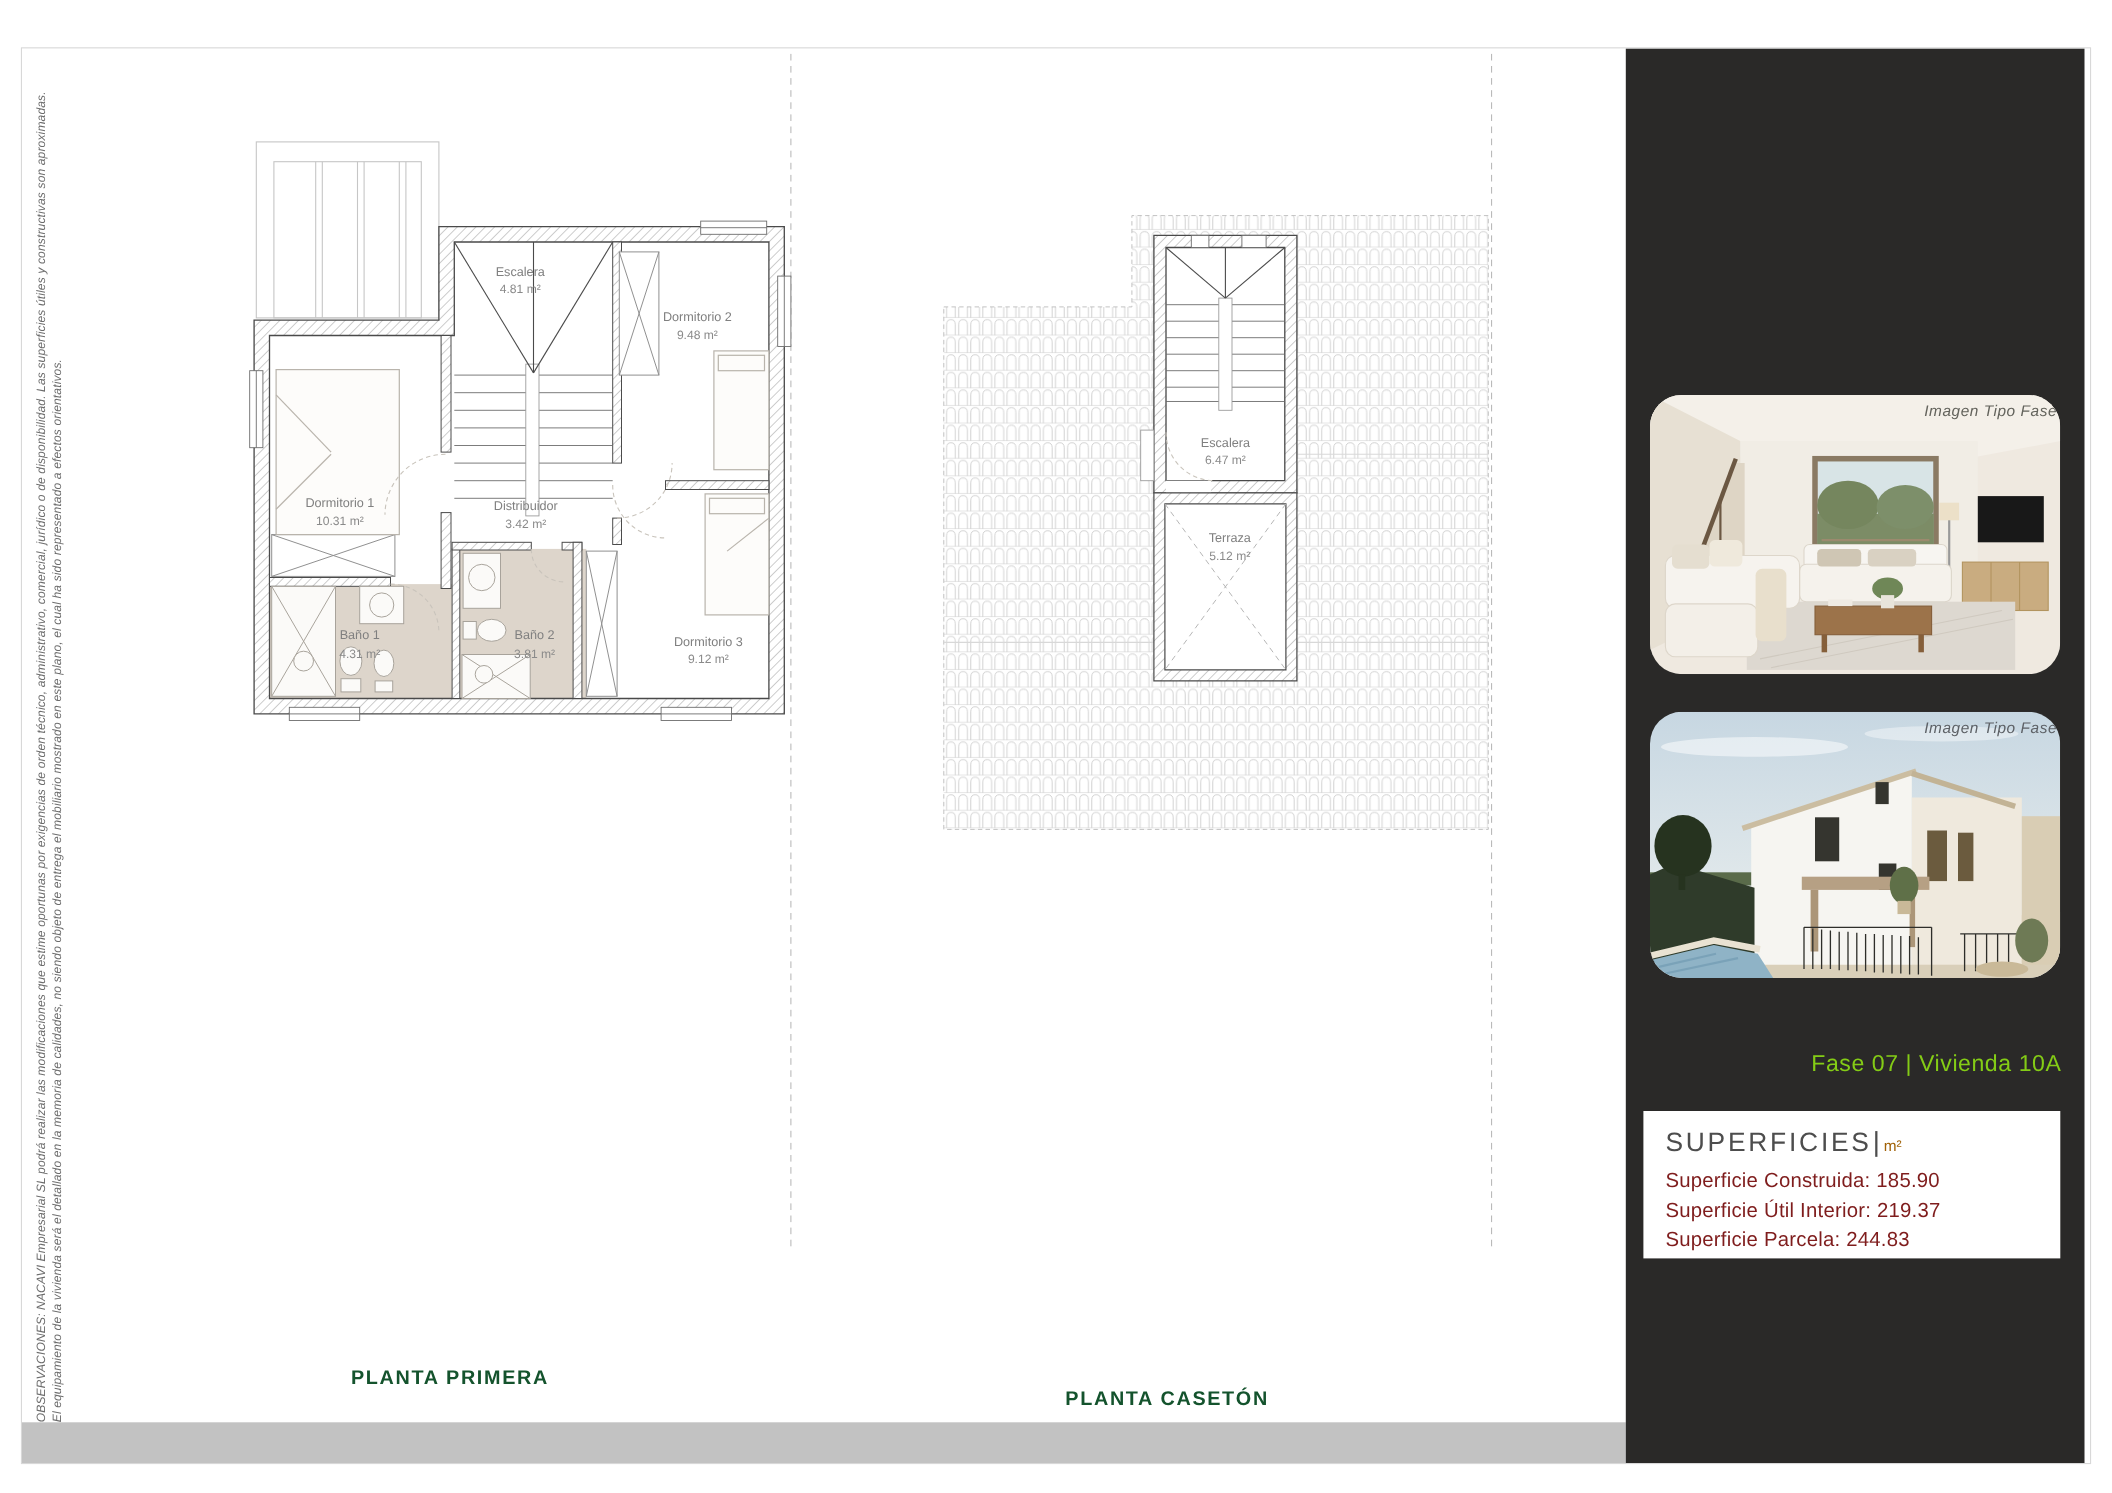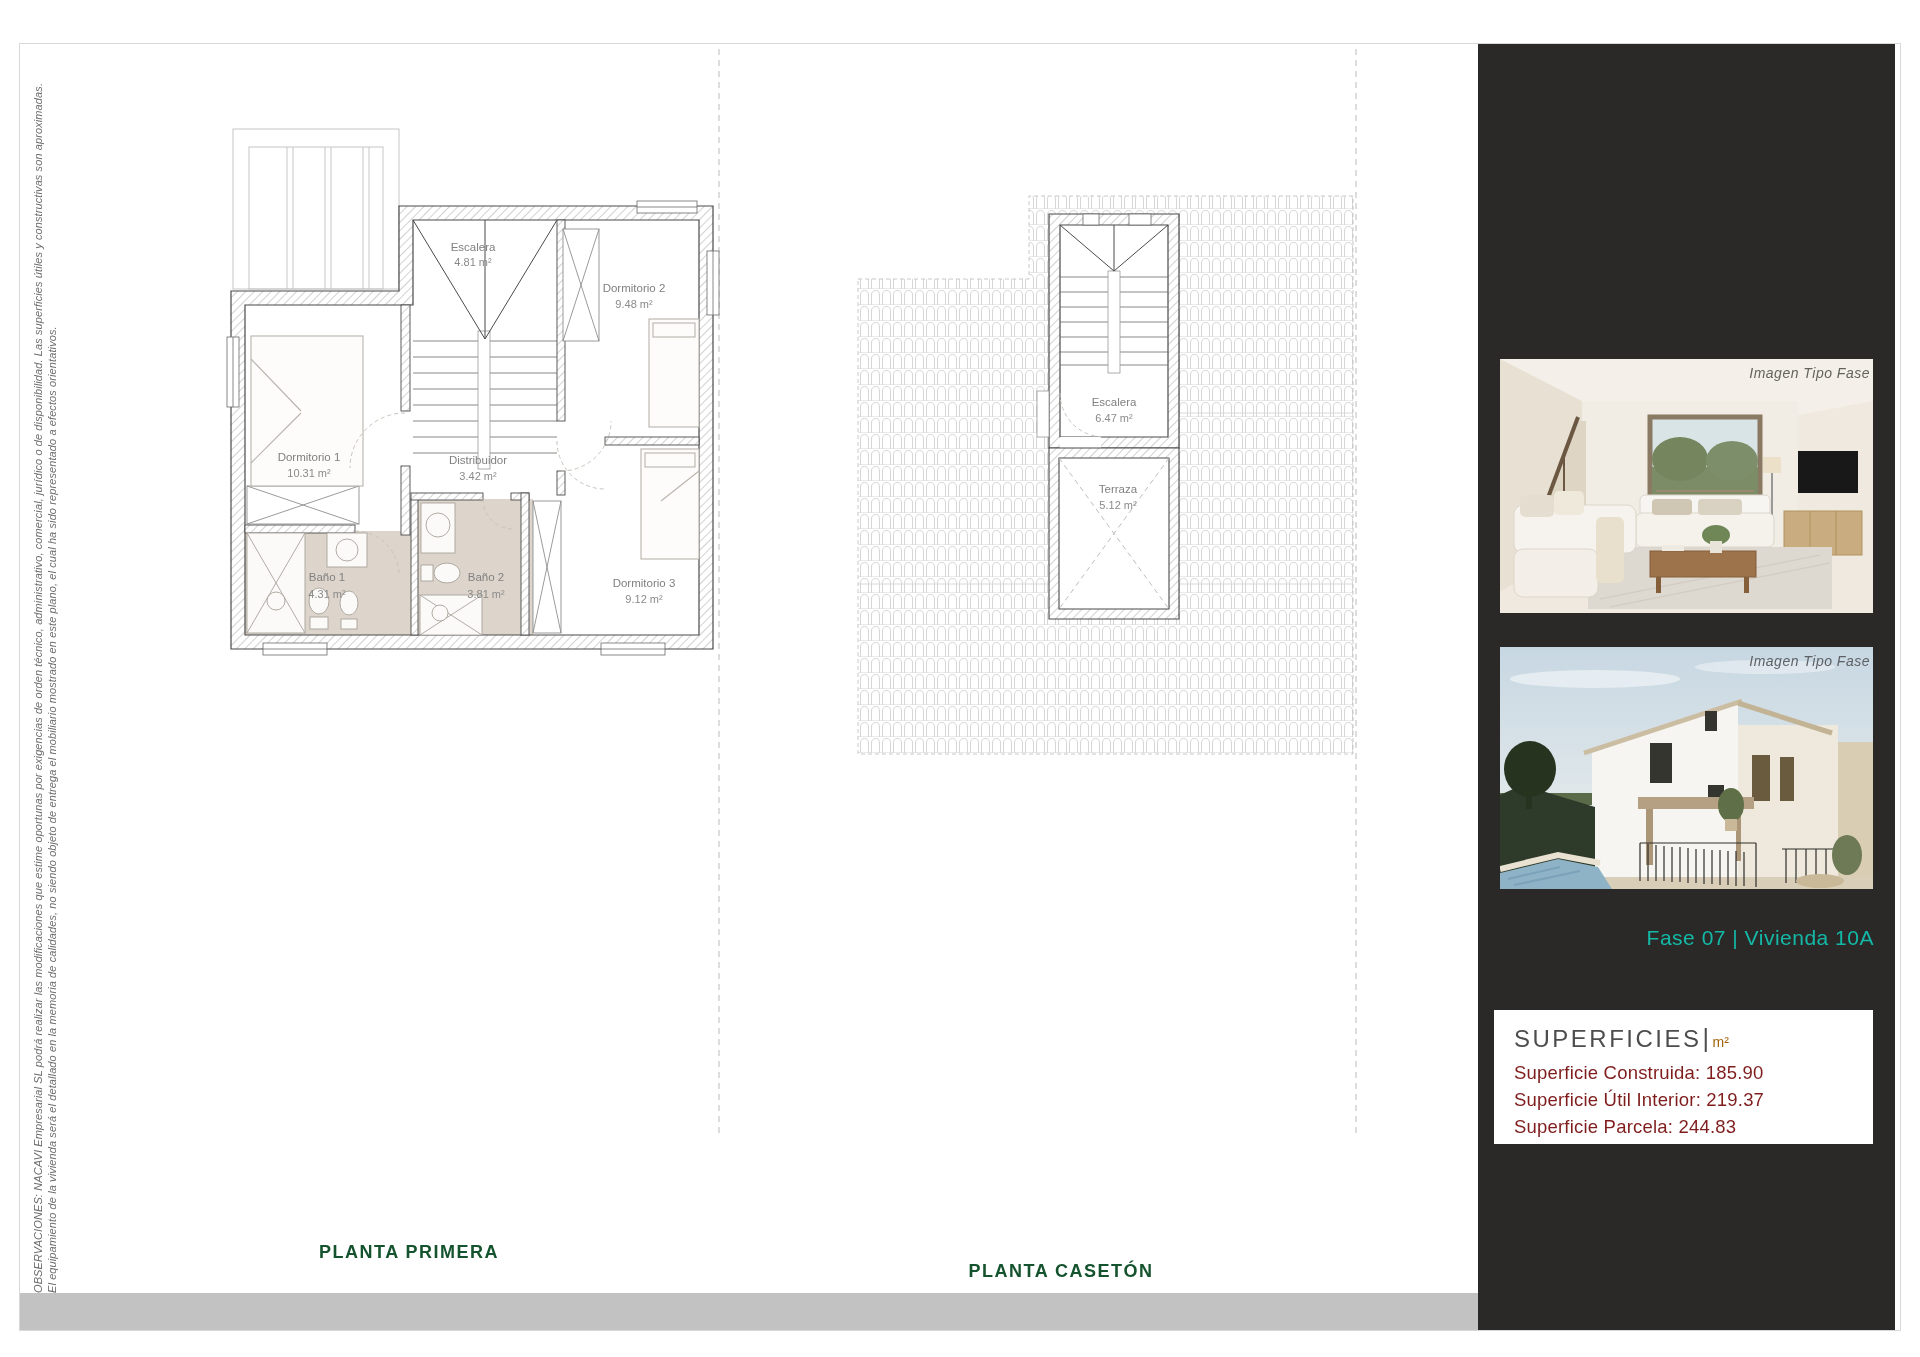--- a/index.html
+++ b/index.html
@@ -15,28 +15,28 @@
   .roomname{font-size:11.5px;fill:#808080;}
   .roomarea{font-size:11px;fill:#8a8a8a;}
   
   .plan-title{position:absolute;top:1198px;transform:translateX(-50%);font-size:18px;font-weight:bold;
     color:#14532d;letter-spacing:1.5px;white-space:nowrap;}
   .t1{left:389px;} .t2{left:1041px;margin-top:19px;}
   
   .gray-bar{position:absolute;left:0;bottom:0;width:1458px;height:37px;background:#c2c2c2;}
   
   .sidebar{position:absolute;left:1458px;top:0;width:417px;height:1288px;background:#2a2928;}
-  .photo{position:absolute;left:22px;width:373px;overflow:hidden;}
+  .photo{position:absolute;left:22px;width:373px;overflow:hidden;border-radius:29px;}
   .photo1{top:315px;height:254px;}
   .photo2{top:603px;height:242px;}
   .photo svg{display:block;width:100%;height:100%;}
   .photo-caption{position:absolute;top:6px;right:3px;font-style:italic;font-size:14px;color:#63635c;
     letter-spacing:.5px;}
   .photo2 .photo-caption{color:#5d6166;}
-  .unit-label{position:absolute;top:882px;right:21px;color:#14b8a6;font-size:21px;letter-spacing:.5px;
+  .unit-label{position:absolute;top:912px;right:21px;color:#84cc16;font-size:21px;letter-spacing:.5px;
     white-space:nowrap;}
   .sup-panel{position:absolute;left:16px;top:966px;width:379px;height:134px;background:#ffffff;
     box-sizing:border-box;padding:14px 0 0 20px;}
   .sup-title{font-size:24px;color:#4d4d4d;letter-spacing:2.5px;}
   .sup-title .bar{font-weight:300;color:#4d4d4d;padding:0 1px;font-size:25px;}
   .sup-title .unit{font-size:14px;letter-spacing:0;color:#a16207;}
   .sup-line{font-size:18.5px;color:#7f1d1d;line-height:27px;letter-spacing:.2px;}
   .sup-lines{margin-top:6px;}
 </style>
 </head>

